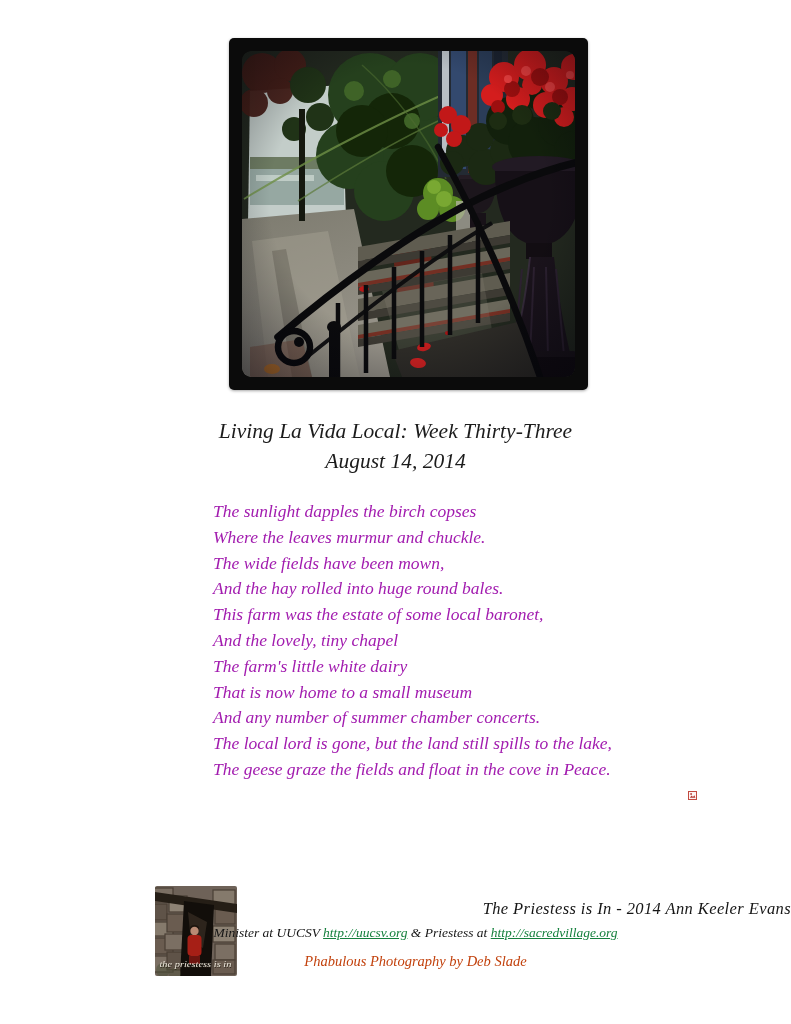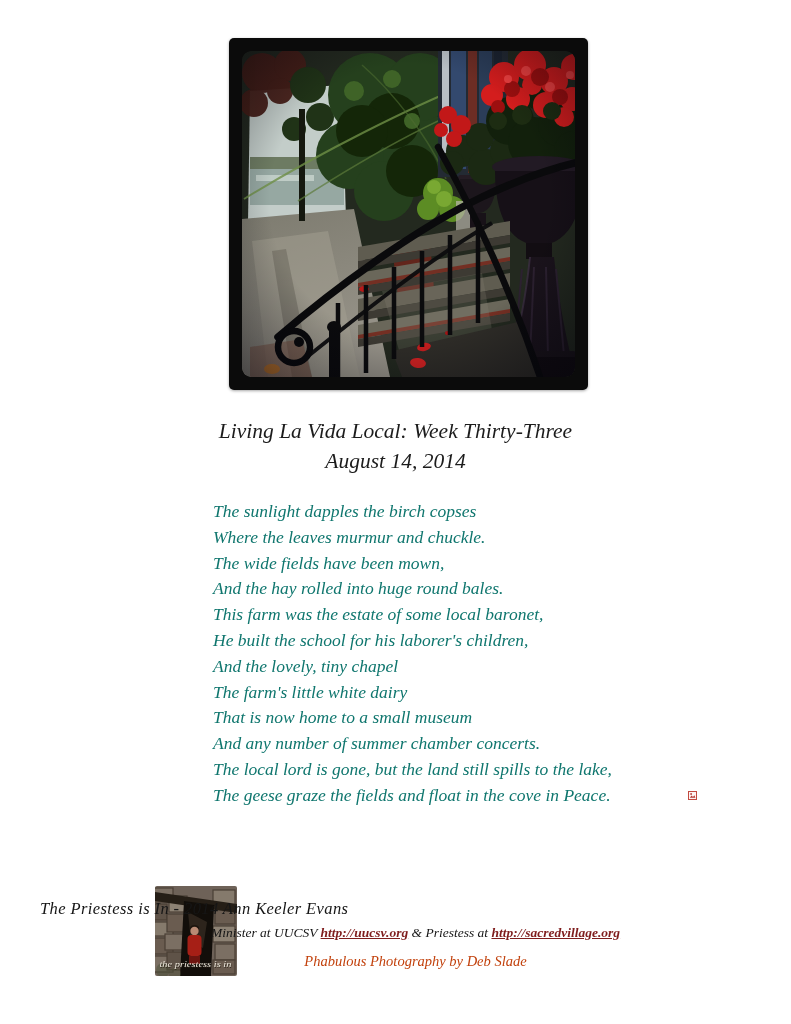--- a/index.html
+++ b/index.html
@@ -15,35 +15,35 @@
   }
   .photo-frame svg.photo { position:absolute; left:13px; top:13px; border-radius:9px; display:block; }
   
   .title-block {
     position:absolute; left:0; top:416px; width:791px; text-align:center;
     font-style:italic; font-size:21.5px; line-height:30px; color:#1c1c1c;
   }
   
   .poem {
     position:absolute; left:213px; top:499px; font-style:italic;
-    font-size:17.5px; line-height:25.8px; color:#0f766e; white-space:nowrap;
+    font-size:17.5px; line-height:25.8px; color:#a21caf; white-space:nowrap;
   }
   
   .marker { position:absolute; left:688px; top:786px; width:9px; height:9px; }
   
   .badge { position:absolute; left:155px; top:886px; width:82px; height:110px; }
   .footer-title {
-    position:absolute; left:40px; top:899px; width:751px; text-align:left;
+    position:absolute; left:40px; top:899px; width:751px; text-align:right;
     font-style:italic; font-size:16.5px; color:#161616; letter-spacing:.4px;
   }
   .footer-byline {
     position:absolute; left:40px; top:925px; width:751px; text-align:center;
     font-style:italic; font-size:13.5px; color:#161616;
   }
-  .footer-byline a { color:#7f1d1d; text-decoration:underline; cursor:pointer;font-weight:bold; }
+  .footer-byline a { color:#15803d; text-decoration:underline; cursor:pointer; }
   .footer-credit {
     position:absolute; left:40px; top:953px; width:751px; text-align:center;
     font-style:italic; font-size:14.5px; color:#c2410c;
   }
 </style>
 </head>
 <body>
 
 <div class="page">
 
@@ -252,21 +252,20 @@
     <div>Living La Vida Local: Week Thirty-Three</div>
     <div>August 14, 2014</div>
   </div>
 
   <div class="poem">
     <div>The sunlight dapples the birch copses</div>
     <div>Where the leaves murmur and chuckle.</div>
     <div>The wide fields have been mown,</div>
     <div>And the hay rolled into huge round bales.</div>
     <div>This farm was the estate of some local baronet,</div>
-    <div>He built the school for his laborer's children,</div>
     <div>And the lovely, tiny chapel</div>
     <div>The farm's little white dairy</div>
     <div>That is now home to a small museum</div>
     <div>And any number of summer chamber concerts.</div>
     <div>The local lord is gone, but the land still spills to the lake,</div>
     <div>The geese graze the fields and float in the cove in Peace.</div>
   </div>
 
   <div class="marker">
     <svg width="9" height="9" viewBox="0 0 9 9" xmlns="http://www.w3.org/2000/svg">

